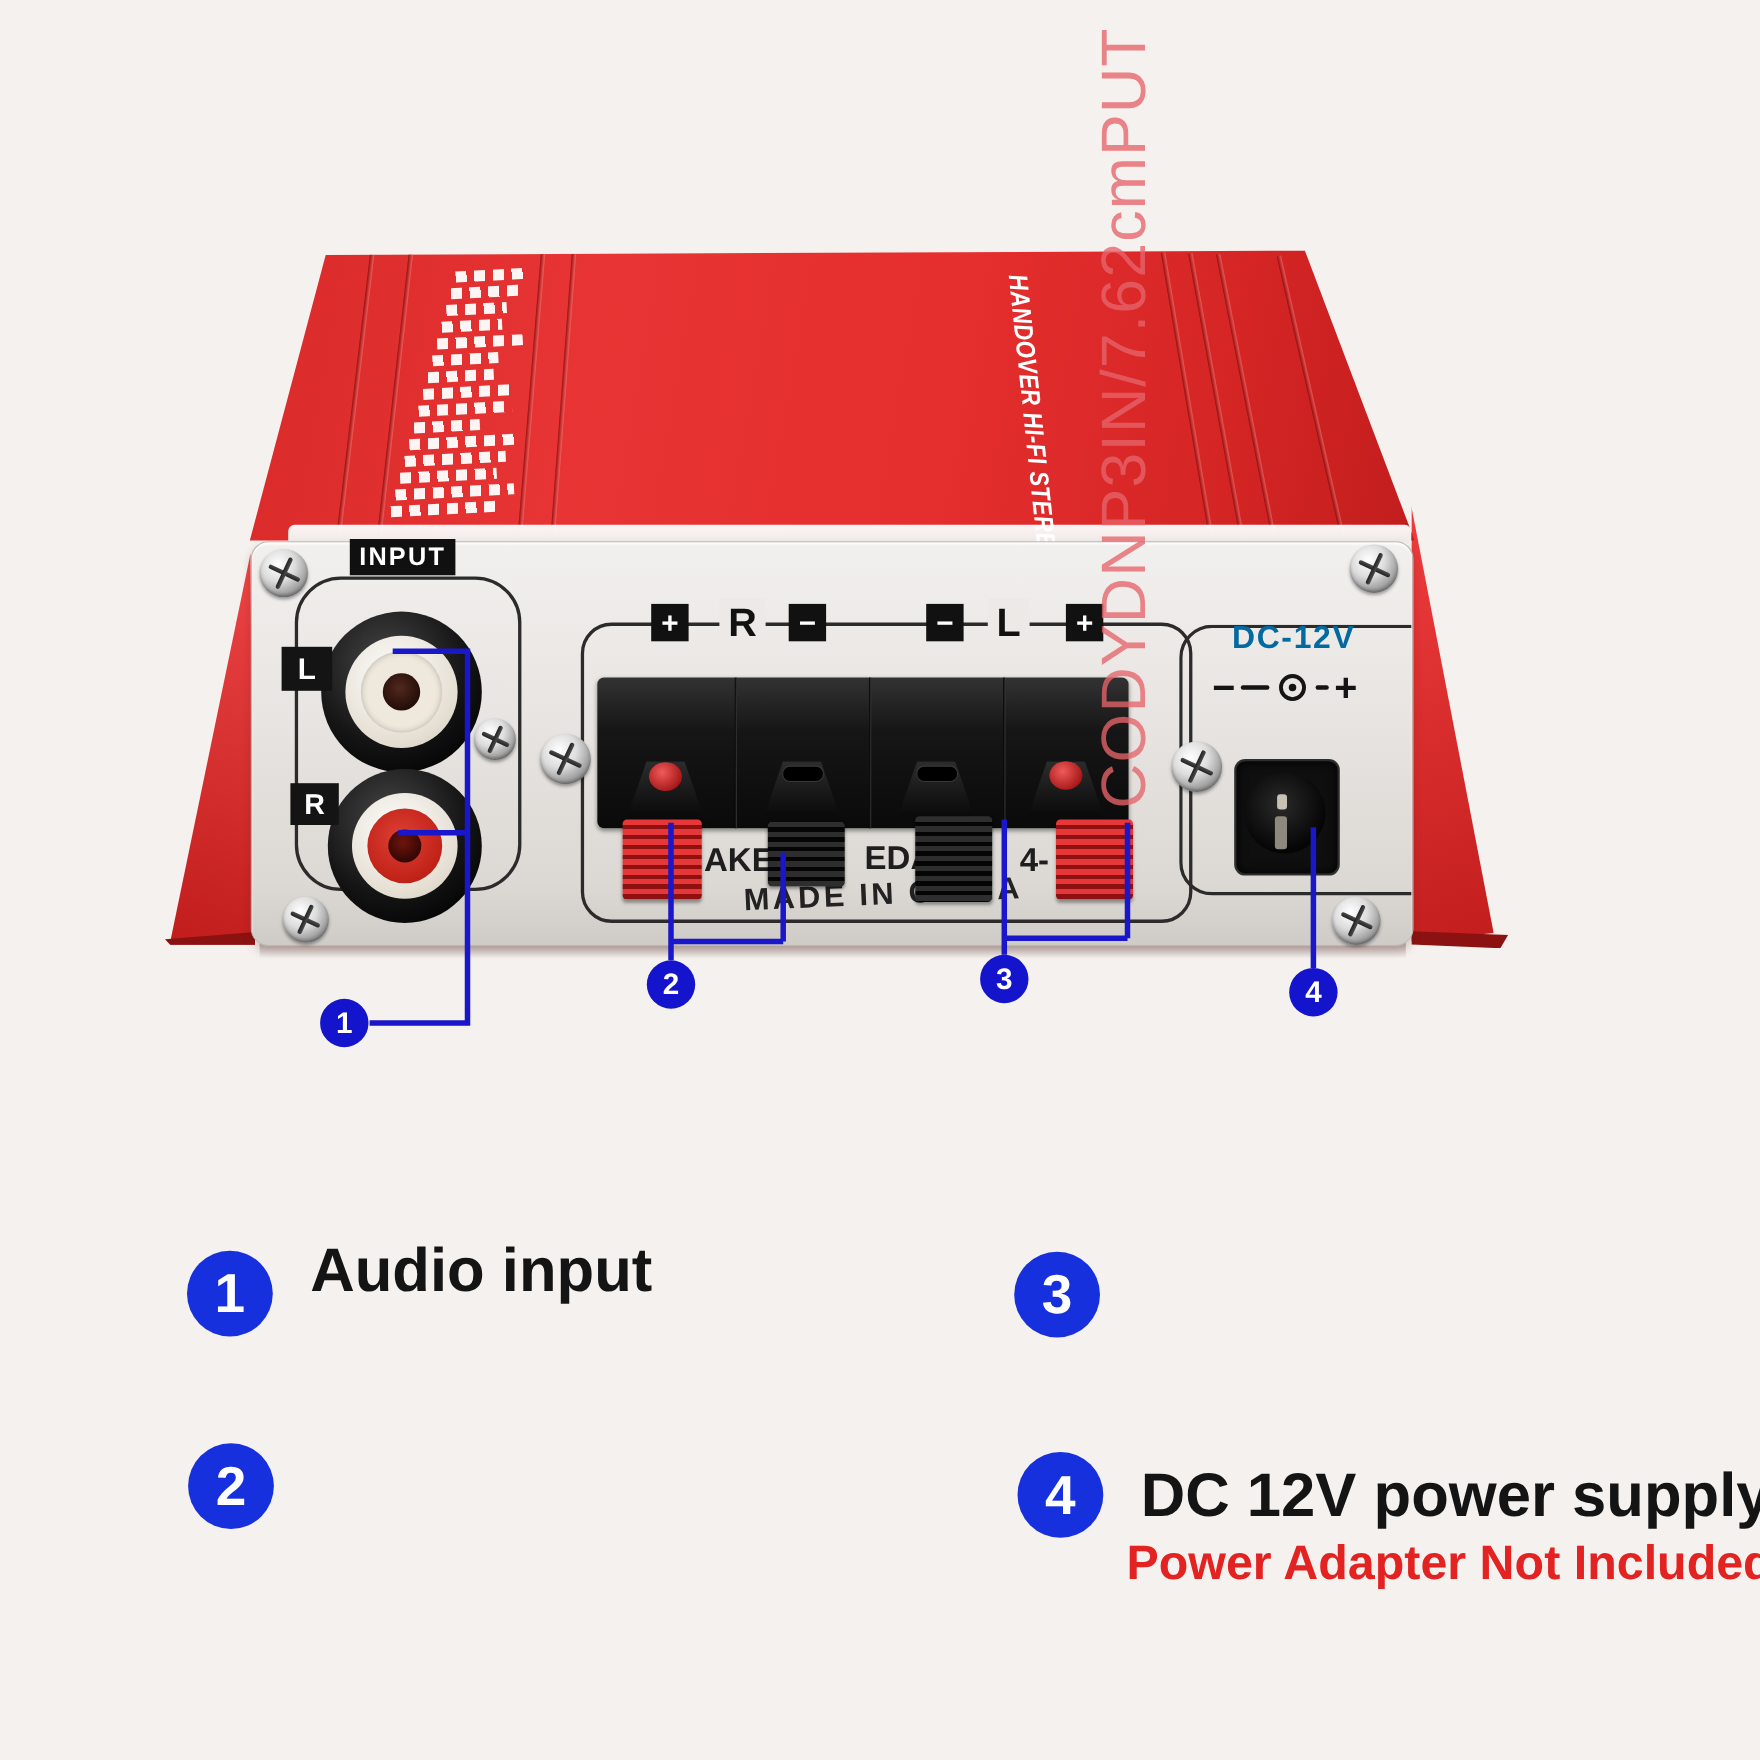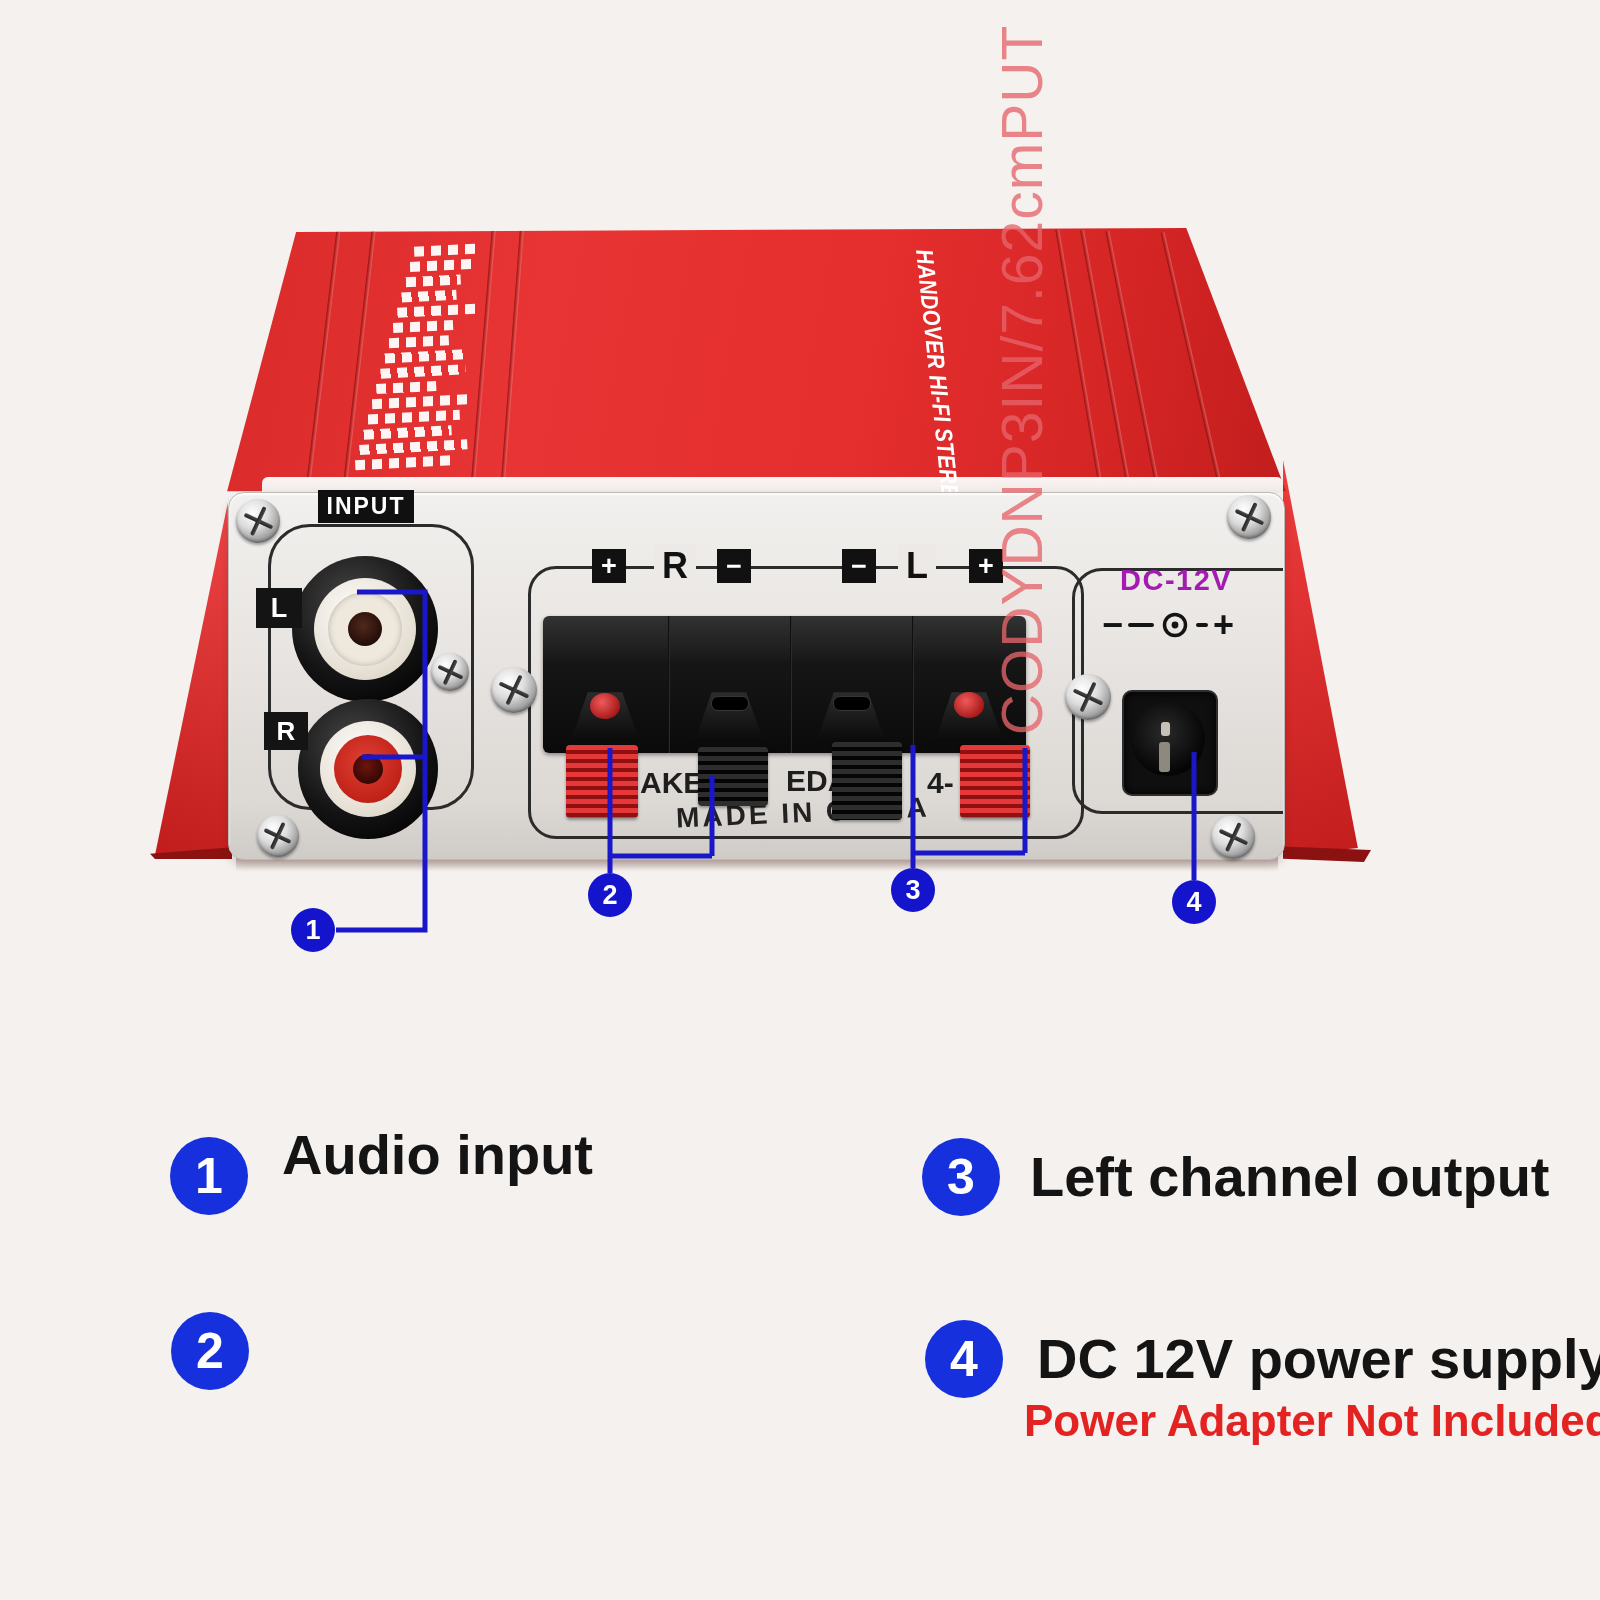--- a/index.html
+++ b/index.html
@@ -95,21 +95,21 @@
   .lever.blk{background:repeating-linear-gradient(180deg,#2e2e2e 0 5px,#050505 5px 9px);}
   .panel-frag{position:absolute;z-index:5;font-weight:bold;color:#1e1e1e;font-size:30px;}
   #made-in{left:676px;top:797px;z-index:5;font-weight:bold;color:#222;font-size:28px;
     letter-spacing:3px;transform:rotate(-2.5deg);white-space:nowrap;}
 
   
   #dc-clip{left:1072px;top:568px;width:211px;height:246px;z-index:4;overflow:hidden;}
   #dc-outline{position:absolute;left:0;top:0;width:260px;height:240px;
     border:3px solid #2b2b2b;border-radius:30px;}
   #dc-label{left:1120px;top:564px;z-index:5;font-size:29px;font-weight:800;
-    letter-spacing:1.5px;color:#a21caf;}
+    letter-spacing:1.5px;color:#0369a1;}
   #dc-polarity{left:1102px;top:608px;width:160px;height:34px;z-index:5;
     display:flex;align-items:center;gap:5px;color:#141414;}
   #dc-polarity .sign{font-size:36px;font-weight:700;line-height:1;}
   #dc-polarity .bar{height:4px;background:#141414;border-radius:2px;}
   #dc-jack{left:1122px;top:690px;width:92px;height:102px;z-index:5;border-radius:10px;
     background:#0f0f0f;border:2px solid #2e2e2e;box-shadow:inset 0 0 10px #000;}
   #dc-socket{left:1131px;top:702px;width:74px;height:74px;z-index:6;border-radius:50%;
     background:radial-gradient(circle at 45% 40%,#2a2a2a,#050505 70%);}
   #dc-pin-a{left:1161px;top:722px;width:9px;height:14px;z-index:7;background:#c6c1b4;border-radius:3px;}
   #dc-pin-b{left:1159px;top:742px;width:11px;height:30px;z-index:7;background:#8d897e;border-radius:3px;}
@@ -270,18 +270,17 @@
   <div class="callout" style="left:1172px;top:880px;">4</div>
 
   <div class="abs" id="wm">
     <span>CODYDNP3IN/7.62cmPUT</span>
   </div>
 
   <div class="lg-circle" style="left:170px;top:1137px;">1</div>
   <div class="lg-label" style="left:282px;top:1122px;">Audio input</div>
   <div class="lg-circle" style="left:171px;top:1312px;">2</div>
   <div class="lg-circle" style="left:922px;top:1138px;">3</div>
-  <div class="lg-label" style="left:1030px;top:1144px;">Left channel output</div>
   <div class="lg-circle" style="left:925px;top:1320px;">4</div>
   <div class="lg-label" style="left:1037px;top:1326px;">DC 12V power supply</div>
   <div class="abs" id="note">Power Adapter Not Included</div>
 
 </div>
 
 </body></html>

